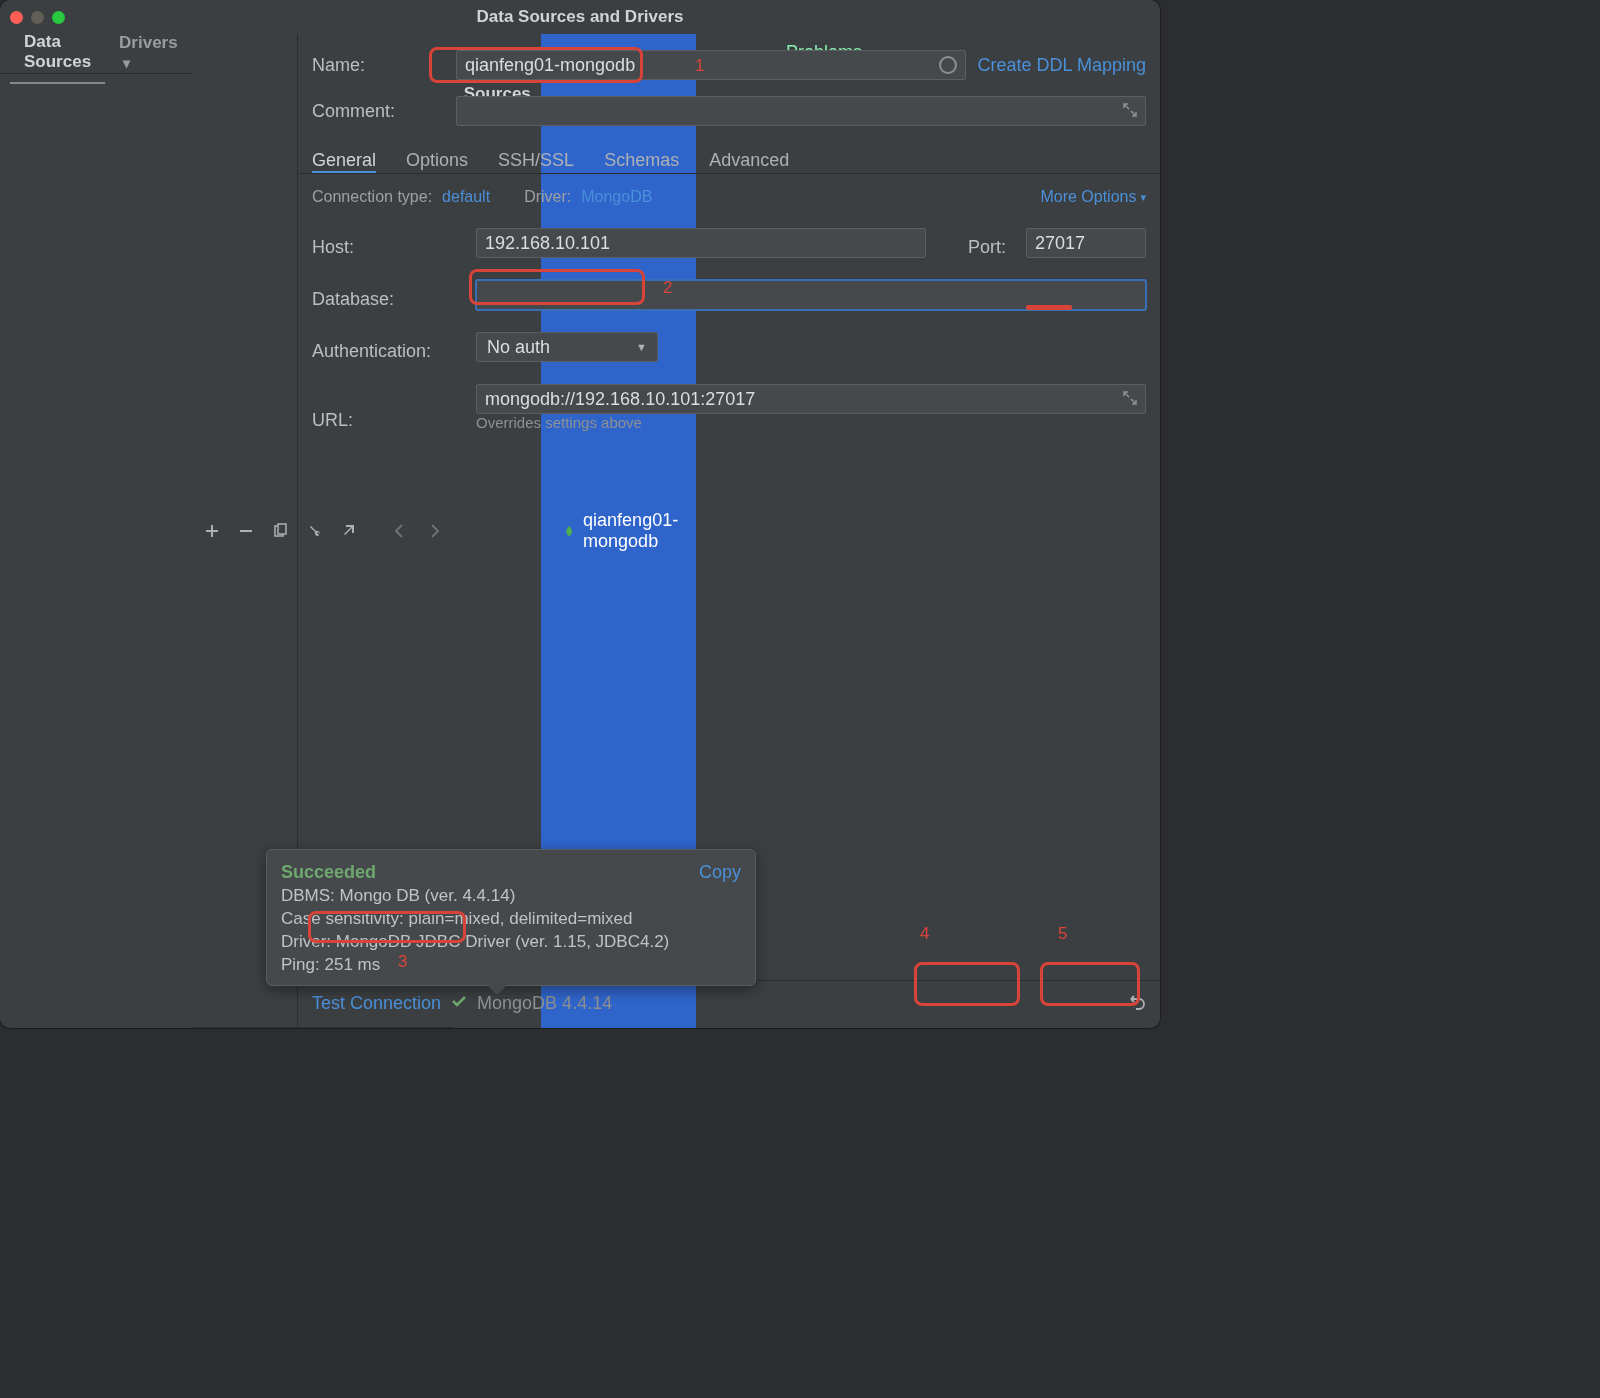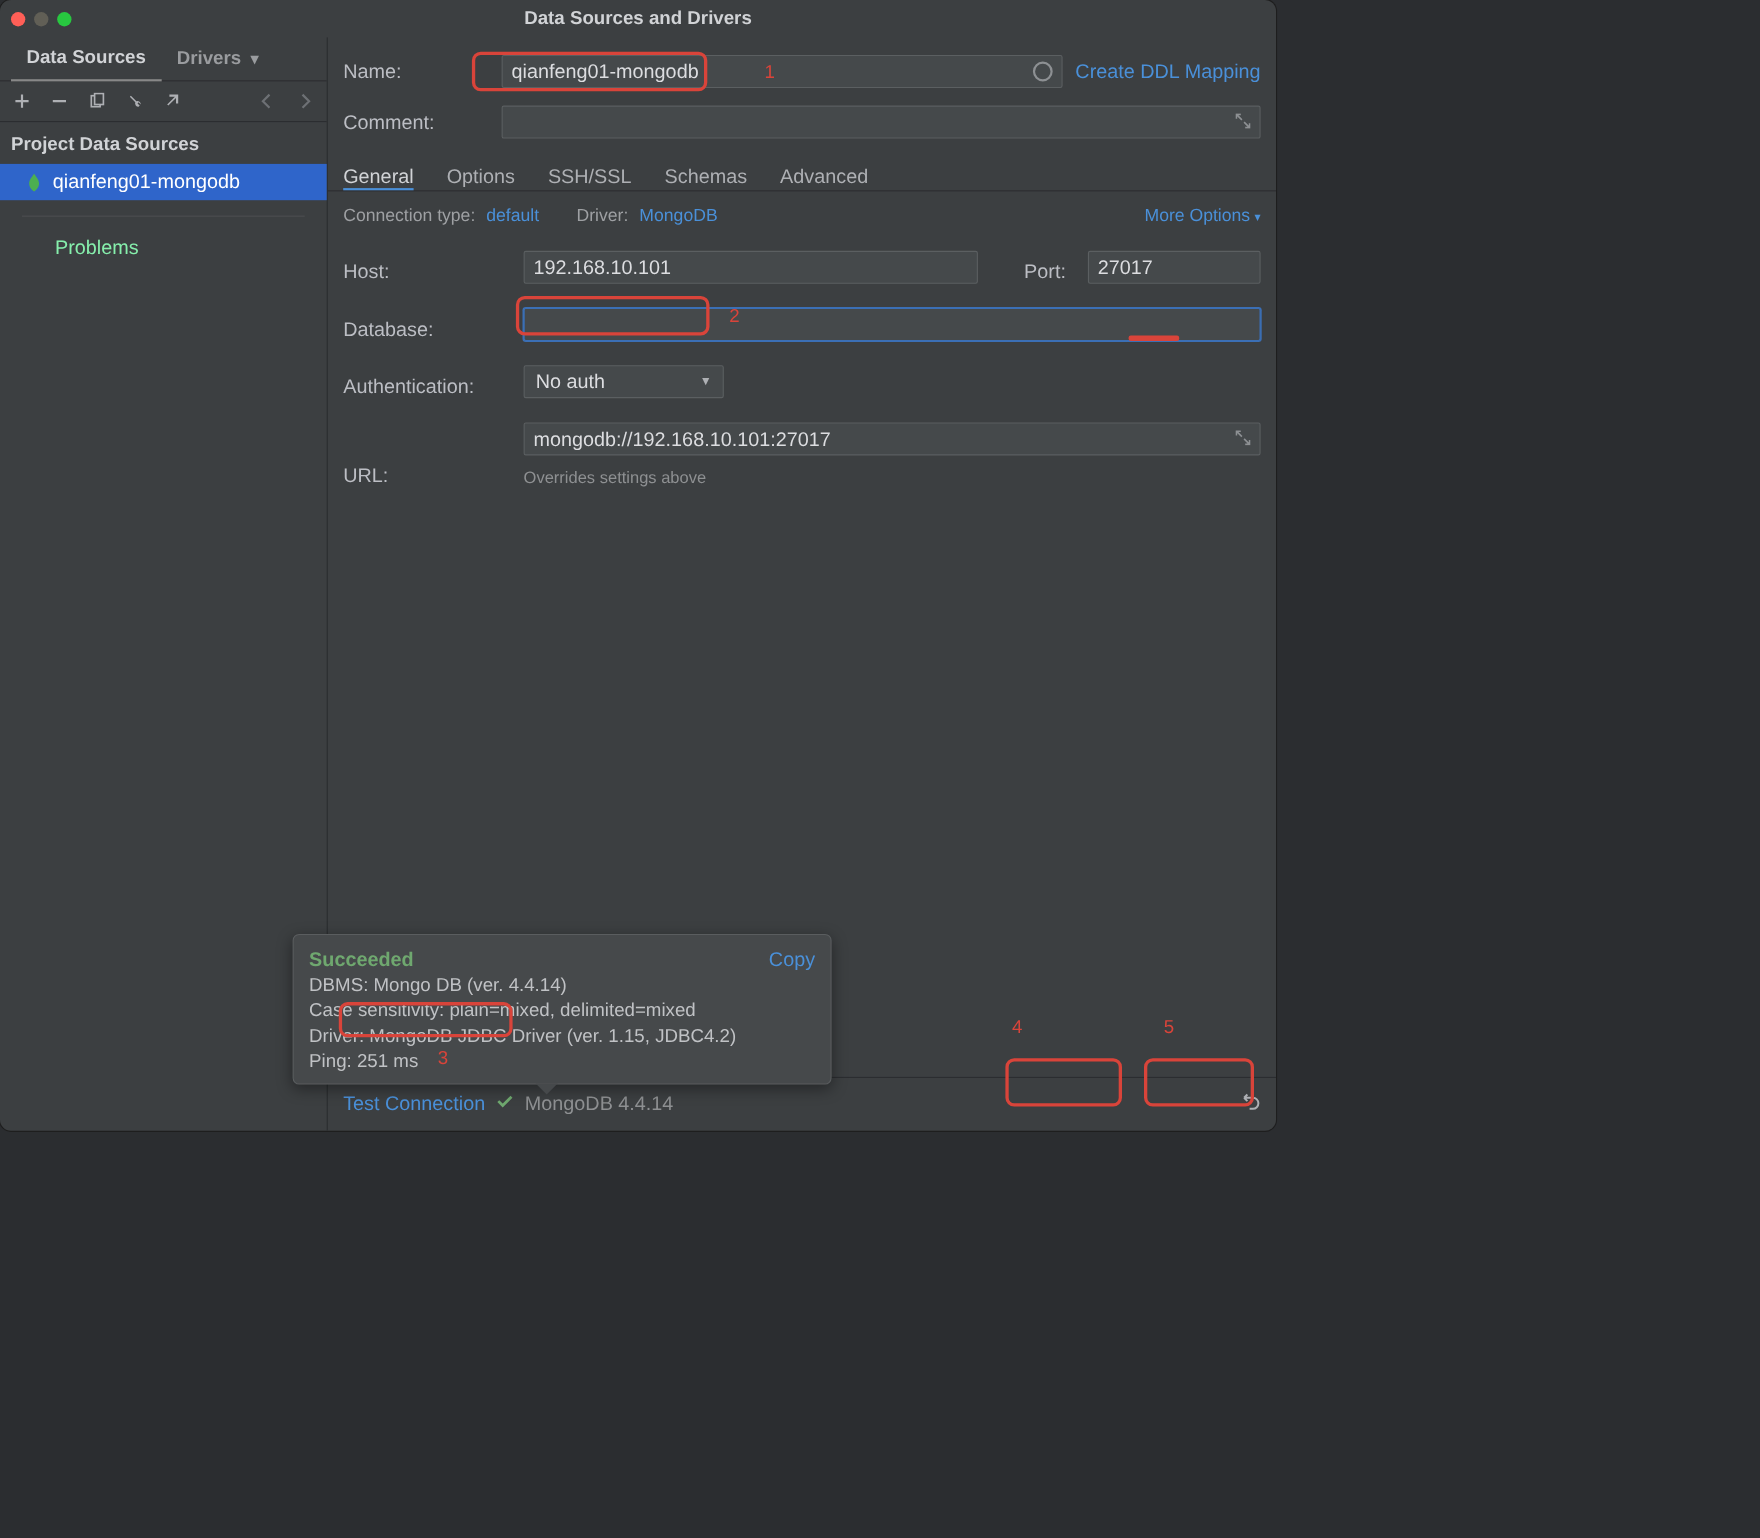--- a/index.html
+++ b/index.html
@@ -35,21 +35,21 @@
   .tl.yel { background: #615f56; }
   .tl.grn { background: #28c840; }
   .title {
     position: absolute; left: 0; right: 0; text-align: center;
     color: #d1d3d6; font-weight: 600; font-size: 17px;
   }
   .body { display: flex; height: calc(100% - 34px); }
   .sidebar {
     width: 298px;
     border-right: 1px solid #2b2d30;
-    display: flex; flex-direction: column;
+    display: flex; flex-direction: row;
   }
   .tabs-row {
     display: flex; align-items: center; height: 40px;
     border-bottom: 1px solid #2b2d30;
     padding-left: 10px;
   }
   .side-tab {
     padding: 8px 14px 10px 14px;
     color: #d1d3d6; font-weight: 600; font-size: 17px;
   }
@@ -84,21 +84,21 @@
   }
   .form { padding: 16px 14px 0 14px; }
   .row { display: flex; align-items: center; margin-bottom: 16px; gap: 12px; }
   .lbl { width: 132px; color: #bcbec4; }
   .lbl.wide { width: 152px; }
   .tinput {
     flex: 1; background: #45494b; border: 1px solid #5b5f61;
     color: #dcdde0; height: 30px; padding: 2px 8px; border-radius: 2px;
     display: flex; align-items: center;
   }
-  .tinput.narrow { flex: none; width: 157px; }
+  .tinput.narrow { flex: none; width: 120px; }
   .tinput.focused { border: 1px solid #3b6fb5; box-shadow: 0 0 0 1px #3b6fb5; }
   .circle {
     width: 18px; height: 18px; border: 2px solid #8d9093; border-radius: 50%;
     margin-left: auto;
   }
   .link { color: #4a90d9; cursor: pointer; white-space: nowrap; }
   .expand-ic { color: #8d9093; margin-left: auto; }
   .maintabs {
     display: flex; gap: 30px; padding: 8px 14px 0 14px;
     border-bottom: 1px solid #2b2d30;
@@ -113,21 +113,21 @@
   .more-options { margin-left: auto; color: #4a90d9; display: flex; align-items: center; gap: 4px; }
   .section2 { padding: 16px 14px 0 14px; }
   .row2 { display: flex; align-items: flex-end; margin-bottom: 22px; gap: 12px; }
   .select {
     background: #45494b; border: 1px solid #5b5f61;
     height: 30px; padding: 2px 10px; border-radius: 2px;
     display: flex; align-items: center; min-width: 182px;
     color: #dcdde0;
   }
   .select .caret { margin-left: auto; font-size: 11px; color: #aeb0b4; }
-  .hint { color: #8e9092; font-size: 15px; margin-top: 12px; margin-left: 0; }
+  .hint { color: #8e9092; font-size: 15px; margin-top: 0; margin-left: 0; }
   .tooltip {
     position: absolute;
     left: -32px; bottom: 42px;
     width: 490px;
     background: #46494b;
     border: 1px solid #5a5d5f;
     border-radius: 6px;
     padding: 12px 12px 10px 14px;
     box-shadow: 0 4px 14px rgba(0,0,0,0.4);
   }

